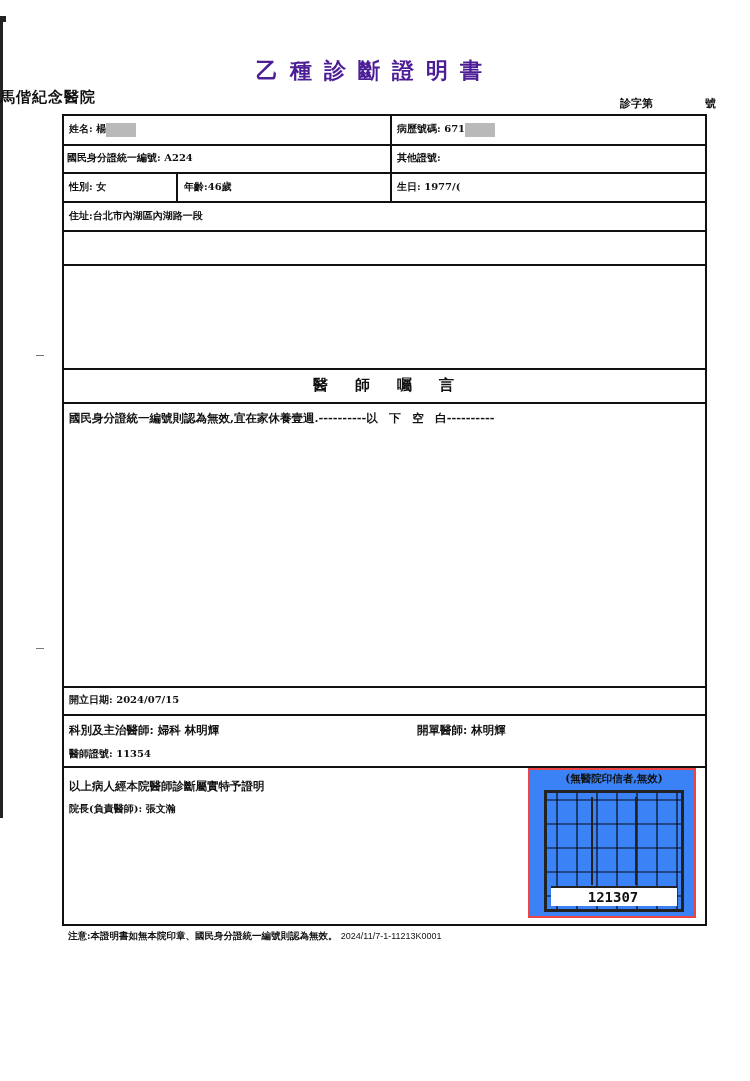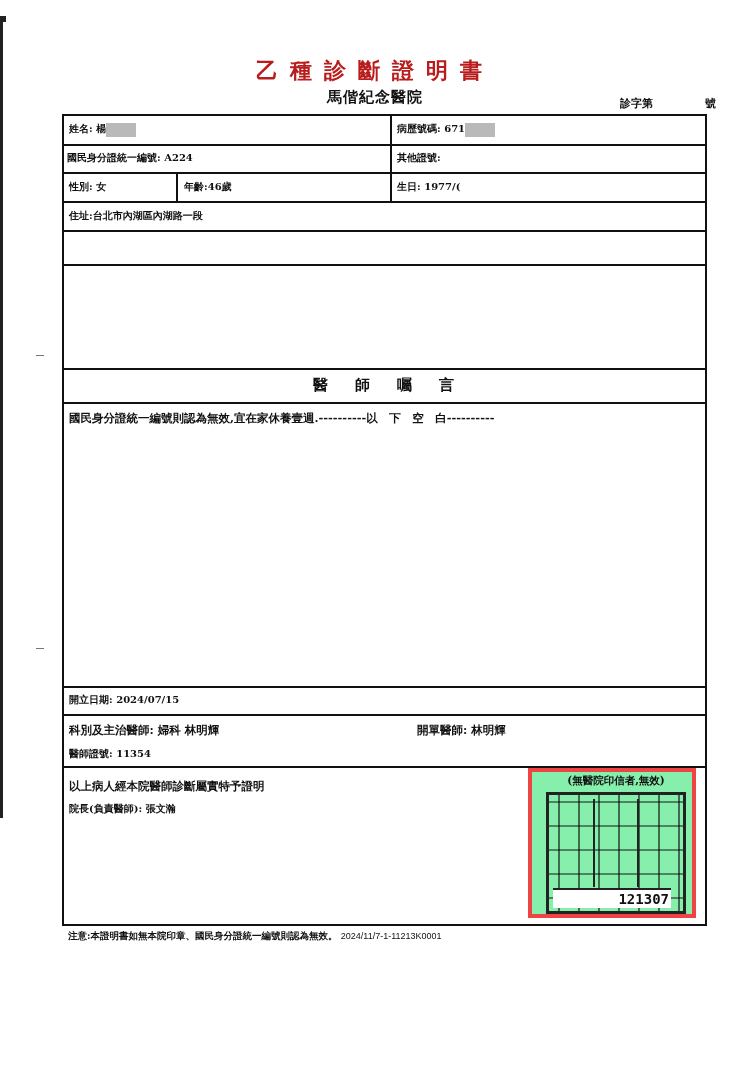--- a/index.html
+++ b/index.html
@@ -5,24 +5,24 @@
   html, body { margin:0; padding:0; }
   body {
     width:750px; height:1081px; background:#ffffff; position:relative; overflow:hidden;
     font-family:"DejaVu Serif", "Liberation Serif", serif; color:#111;
   }
   .edge-left { position:absolute; left:0; top:18px; width:3px; height:800px; background:#222; }
   .edge-left-cap { position:absolute; left:0; top:16px; width:6px; height:6px; background:#222; }
   .margin-tick { position:absolute; left:36px; width:8px; height:1px; background:#777; }
   .title {
     position:absolute; left:0; width:750px; top:56px; text-align:center;
-    font-size:22px; font-weight:bold; letter-spacing:12px; color:#b91c1c;
+    font-size:22px; font-weight:bold; letter-spacing:12px; color:#4c1d95;
   }
   .hospital {
-    position:absolute; left:0; width:750px; top:88px; text-align:center;
+    position:absolute; left:0; width:750px; top:88px; 
     font-size:15px; font-weight:bold; letter-spacing:1px; color:#111;
   }
   .cert-no-label { position:absolute; left:605px; top:96px; font-size:11px; font-weight:bold;margin-left:15px; }
   .cert-no-suffix { position:absolute; left:705px; top:96px; font-size:11px; font-weight:bold; }
 
   .frame {
     position:absolute; left:62px; top:114px; width:645px; height:812px;
     border:2px solid #111; box-sizing:border-box;
   }
   .hline { position:absolute; height:2px; background:#111; }
@@ -30,38 +30,38 @@
   .cell-text { position:absolute; font-size:10px; font-weight:bold; white-space:nowrap; }
   .redact { display:inline-block; background:#b9b9b9; height:14px; vertical-align:middle; }
   .section-head {
     position:absolute; left:0; width:645px; text-align:center;
     font-size:15px; font-weight:bold; letter-spacing:0;
   }
   .body-text { position:absolute; font-size:11.5px; font-weight:bold; white-space:nowrap; }
 
   .stamp-box {
     position:absolute; left:528px; top:768px; width:168px; height:150px;
-    border:4px solid #ef4444; box-sizing:border-box; background:#86efac;
+    border:2px solid #ef4444; box-sizing:border-box; background:#3b82f6;
   }
   .stamp-caption {
     position:absolute; left:0; top:2px; width:168px; text-align:center;
     font-size:10.5px; font-weight:bold;
   }
   .seal {
     position:absolute; left:14px; top:20px; width:140px; height:122px;
     border:3px solid #222; box-sizing:border-box;
     background:
       repeating-linear-gradient(90deg, transparent 0 9px, rgba(0,0,0,.55) 9px 11px, transparent 11px 20px),
       repeating-linear-gradient(0deg, transparent 0 12px, rgba(0,0,0,.45) 12px 14px, transparent 14px 24px);
   }
   .seal-col { position:absolute; top:4px; bottom:24px; width:2px; background:#222; }
   .seal-bottom {
-    position:absolute; left:4px; right:12px; bottom:3px; height:18px; border-top:2px solid #222;
+    position:absolute; left:4px; right:4px; bottom:3px; height:18px; border-top:2px solid #222;
     background:#fff; font-family:"DejaVu Sans Mono", monospace; font-size:14px; font-weight:bold;
-    text-align:right; line-height:18px; padding-right:2px;
+    text-align:center; line-height:18px; padding-right:2px;
   }
 
   .notice {
     position:absolute; left:68px; top:930px; font-size:9.5px; font-weight:bold; white-space:nowrap;
   }
   .notice .code { font-family:"Liberation Sans", sans-serif; font-weight:normal; font-size:9px; }
 </style>
 </head>
 <body>
 

